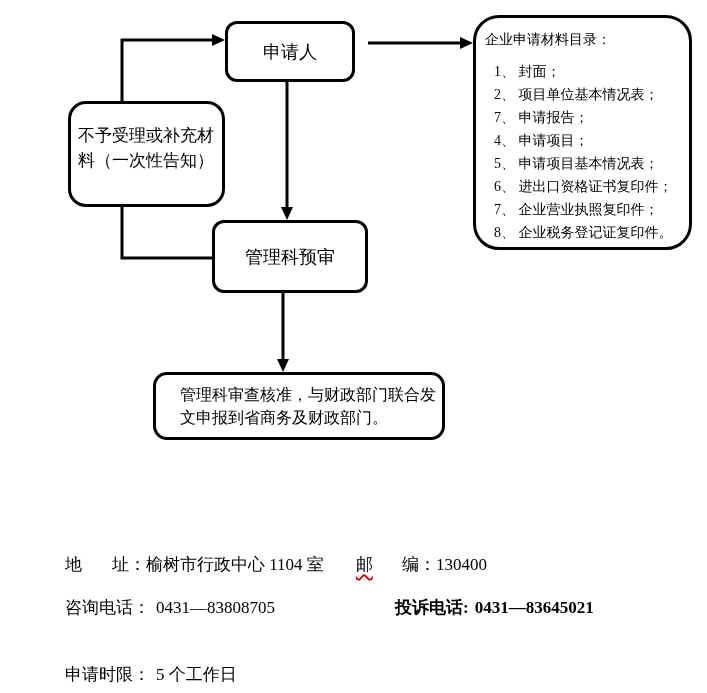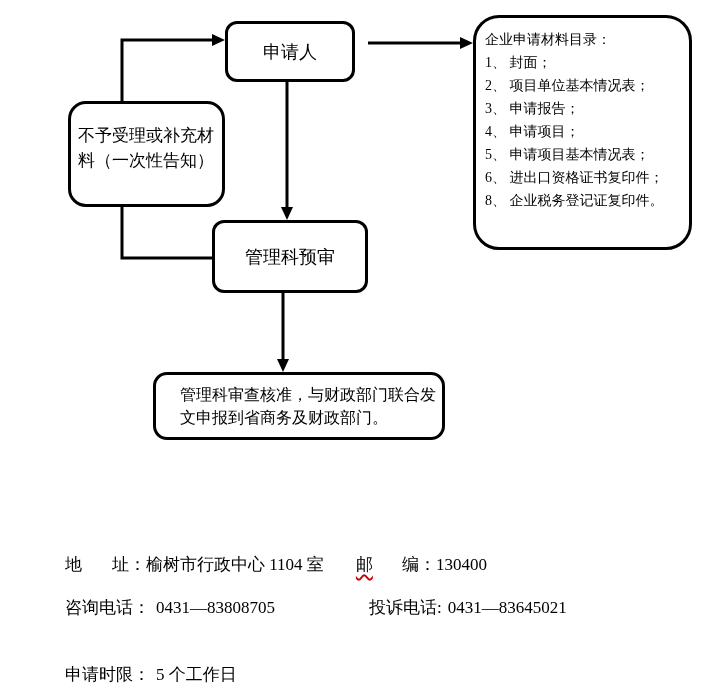--- a/index.html
+++ b/index.html
@@ -8,41 +8,41 @@
 
   .box{position:absolute;border:3px solid #000;background:#fff;box-sizing:border-box;}
 
   .box-applicant{left:225px;top:21px;width:130px;height:61px;border-radius:12px;
     display:flex;align-items:center;justify-content:center;font-size:18px;}
   .box-reject{left:68px;top:101px;width:157px;height:106px;border-radius:18px;
     display:flex;align-items:center;font-size:17px;line-height:25px;
     padding:0 6px 12px 7px;}
   .box-materials{left:473px;top:15px;width:219px;height:235px;border-radius:26px;
     font-size:14px;line-height:23px;padding:10px 2px 0 9px;}
-  .box-materials ul{list-style:none;margin:0;padding:0;}
+  .box-materials ul{list-style:none;margin:9px;padding:0;}
   .box-preaudit{left:212px;top:220px;width:156px;height:73px;border-radius:12px;
     display:flex;align-items:center;justify-content:center;font-size:18px;}
   .box-approval{left:153px;top:372px;width:292px;height:68px;border-radius:14px;
     display:flex;align-items:center;font-size:16px;line-height:23px;
     padding-left:24px;padding-right:4px;}
 
   #connectors{position:absolute;left:0;top:0;pointer-events:none;}
   #connectors polyline,#connectors line{stroke:#000;stroke-width:3;fill:none;}
   #connectors polygon{fill:#000;stroke:none;}
 
   .footer-line{position:absolute;left:65px;font-size:17px;white-space:nowrap;}
   .fl1{top:553px;text-align:right;}
   .fl2{top:596px;width:600px;}
   .fl3{top:663px;}
   .gap30{margin-left:30px;}
   .gap32{margin-left:32px;}
   .gap29{margin-left:29px;}
   .gap6{margin-left:6px;}
   .spell{text-decoration:underline wavy #cc0000;text-decoration-thickness:2px;text-underline-offset:4px;}
-  .complaint-group{position:absolute;left:304px;top:0;}
+  .complaint-group{position:absolute;left:330px;top:0;font-weight:bold;}
 </style>
 </head>
 <body>
 
 <div id="canvas">
 
   <svg id="connectors" width="707" height="693">
 
     <polyline points="122,101 122,40 212,40"></polyline>
     <polygon points="225,40 212,34 212,46"></polygon>
@@ -65,24 +65,25 @@
 
   <div class="box box-reject">
     <span>不予受理或补充材料（一次性告知）</span>
   </div>
 
   <div class="box box-materials">
     <div>企业申请材料目录：</div>
     <ul>
       <li>1、 封面；</li>
       <li>2、 项目单位基本情况表；</li>
-      <li>3、 申请报告；</li>
+      <li>7、 申请报告；</li>
       <li>4、 申请项目；</li>
       <li>5、 申请项目基本情况表；</li>
       <li>6、 进出口资格证书复印件；</li>
+      <li>7、 企业营业执照复印件；</li>
       <li>8、 企业税务登记证复印件。</li>
     </ul>
   </div>
 
   <div class="box box-preaudit">
     <span>管理科预审</span>
   </div>
 
   <div class="box box-approval">
     <span>管理科审查核准，与财政部门联合发文申报到省商务及财政部门。</span>

